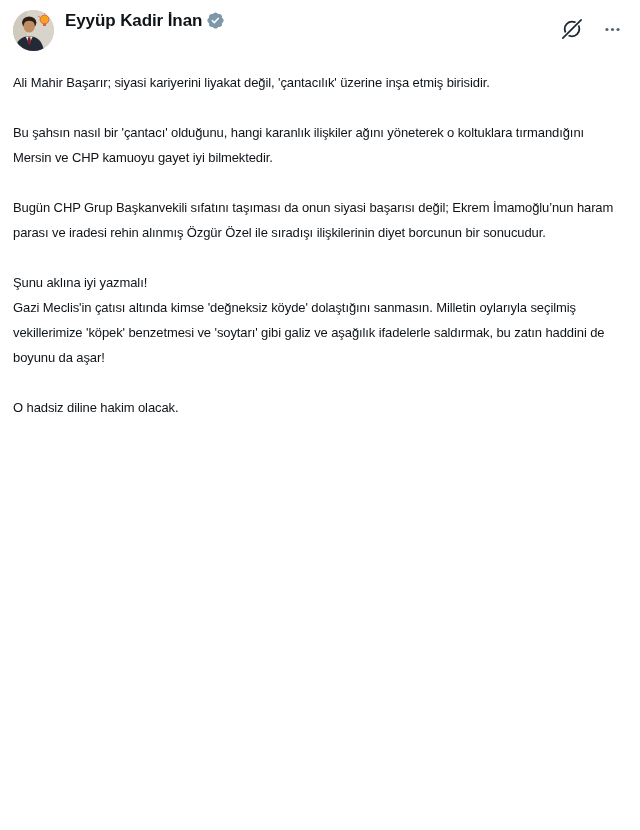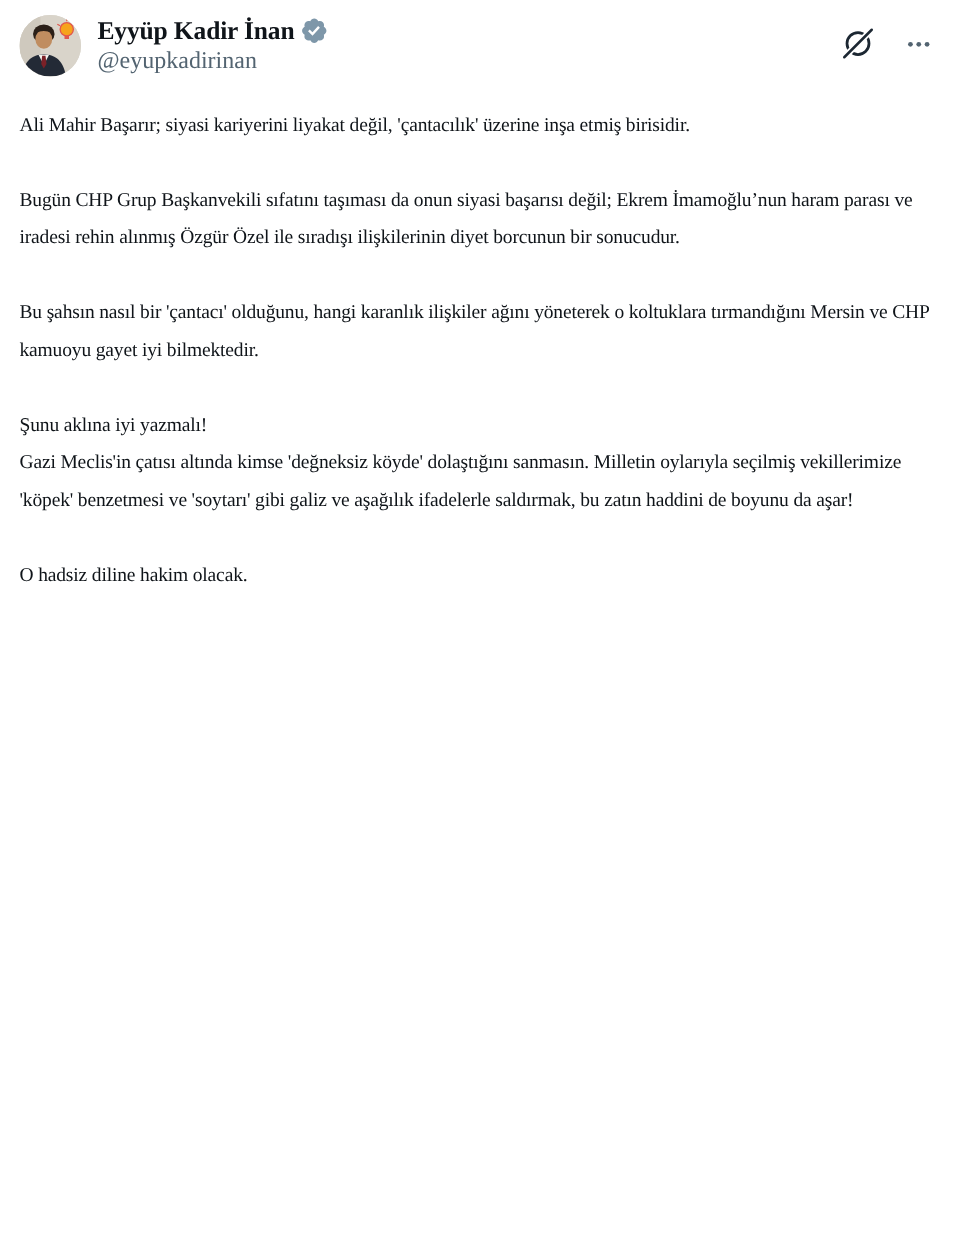--- a/index.html
+++ b/index.html
@@ -13,21 +13,20 @@
   * { margin: 0; padding: 0; box-sizing: border-box; }
   html, body { background: #fff; }
   body { font-family: "Liberation Sans", "DejaVu Sans", sans-serif; }
 
   .screenshot {
     position: relative;
     width: 640px;
     height: 790px;
     background: var(--background);
     overflow: hidden;
-    font-family: Liberation Serif, serif;
   }
 
   
   .post-header {
     display: flex;
     align-items: flex-start;
     padding: 10px 16px 0 13px;
   }
   .avatar-wrap {
     width: 41px;
@@ -136,21 +135,20 @@
 
     <div class="who">
       <div class="name-row">
         <span class="display-name">Eyyüp Kadir İnan</span>
         <span class="verified">
           <svg viewBox="0 0 24 24" width="19" height="19" fill="var(--verified-badge)">
             <path d="M22.25 12c0-1.43-.88-2.67-2.19-3.34.46-1.39.2-2.9-.81-3.91s-2.52-1.27-3.91-.81c-.66-1.31-1.91-2.19-3.34-2.19s-2.67.88-3.33 2.19c-1.4-.46-2.91-.2-3.92.81s-1.26 2.52-.8 3.91c-1.31.67-2.2 1.91-2.2 3.34s.89 2.67 2.2 3.34c-.46 1.39-.21 2.9.8 3.91s2.52 1.26 3.91.81c.67 1.31 1.91 2.19 3.34 2.19s2.68-.88 3.34-2.19c1.39.45 2.9.2 3.91-.81s1.27-2.52.81-3.91c1.31-.67 2.19-1.91 2.19-3.34zm-11.71 4.2L6.8 12.46l1.41-1.42 2.26 2.26 4.8-5.23 1.47 1.36-6.2 6.77z"></path>
           </svg>
         </span>
       </div>
-      <span class="handle">@eyupkadirinan</span>
     </div>
 
     <div class="header-actions">
       <button class="icon-btn grok-btn">
         <svg width="22" height="22" viewBox="0 0 24 24">
           <circle cx="12" cy="12" r="8" fill="none" stroke="currentColor" stroke-width="2"></circle>
           <line x1="2" y1="22" x2="22" y2="2" stroke="#ffffff" stroke-width="4.5"></line>
           <line x1="2" y1="22" x2="22" y2="2" stroke="currentColor" stroke-width="1.8" stroke-linecap="round"></line>
         </svg>
       </button>
@@ -159,20 +157,20 @@
           <circle cx="5" cy="12" r="2"></circle>
           <circle cx="12" cy="12" r="2"></circle>
           <circle cx="19" cy="12" r="2"></circle>
         </svg>
       </button>
     </div>
   </header>
 
   <div class="tweet-body">
       <p>Ali Mahir Başarır; siyasi kariyerini liyakat değil, 'çantacılık' üzerine inşa etmiş birisidir.</p>
+      <p>Bu şahsın nasıl bir 'çantacı' olduğunu, hangi karanlık ilişkiler ağını yöneterek o koltuklara tırmandığını Mersin ve CHP kamuoyu gayet iyi bilmektedir.</p>
       <p>Bugün CHP Grup Başkanvekili sıfatını taşıması da onun siyasi başarısı değil; Ekrem İmamoğlu’nun haram parası ve iradesi rehin alınmış Özgür Özel ile sıradışı ilişkilerinin diyet borcunun bir sonucudur.</p>
-      <p>Bu şahsın nasıl bir 'çantacı' olduğunu, hangi karanlık ilişkiler ağını yöneterek o koltuklara tırmandığını Mersin ve CHP kamuoyu gayet iyi bilmektedir.</p>
       <p>Şunu aklına iyi yazmalı!
 Gazi Meclis'in çatısı altında kimse 'değneksiz köyde' dolaştığını sanmasın. Milletin oylarıyla seçilmiş vekillerimize 'köpek' benzetmesi ve 'soytarı' gibi galiz ve aşağılık ifadelerle saldırmak, bu zatın haddini de boyunu da aşar!</p>
       <p>O hadsiz diline hakim olacak.</p>
     </div>
 
 </div>
 
 </body></html>

